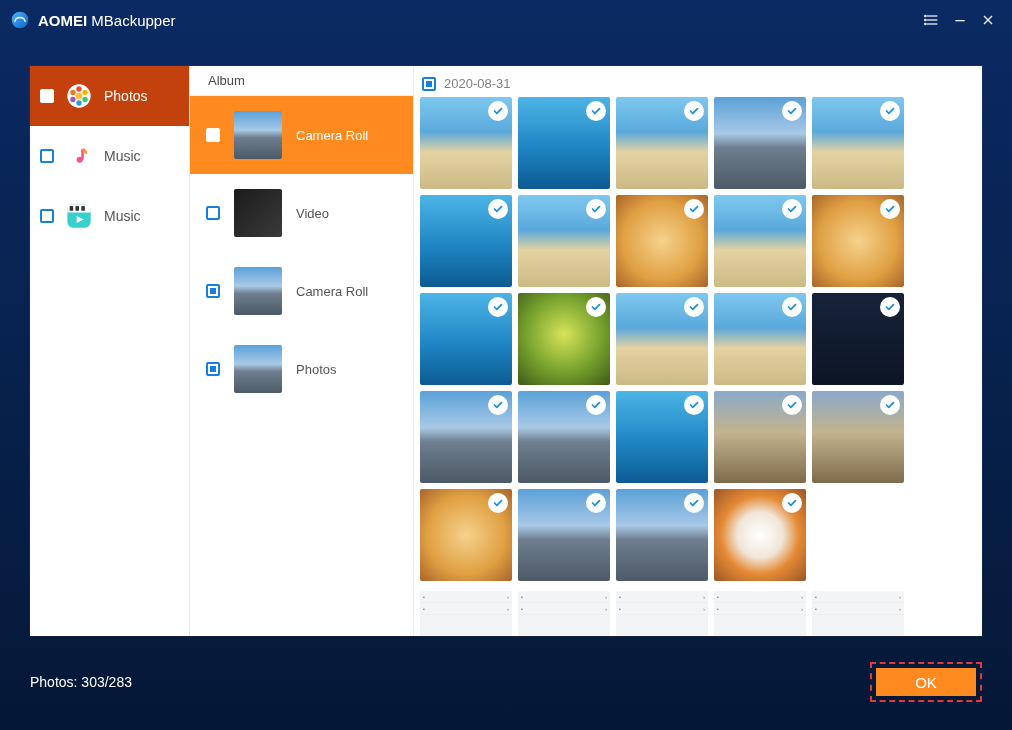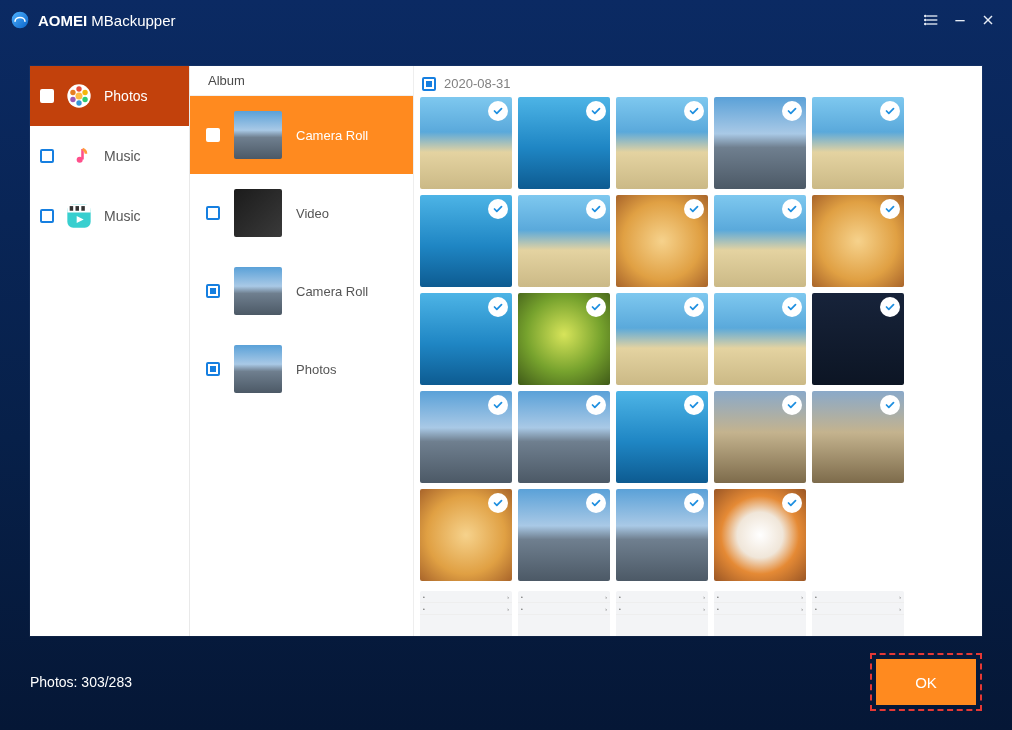--- a/index.html
+++ b/index.html
@@ -44,21 +44,21 @@
   .grid { display: flex; flex-wrap: wrap; gap: 6px; margin: 2px 0 10px 0; }
   .cell { width: 92px; height: 92px; position: relative; cursor: pointer; border-radius: 2px; }
   .cell .badge { position: absolute; top: 4px; right: 4px; width: 20px; height: 20px; border-radius: 50%; background: #fff; display: flex; align-items:center; justify-content:center; }
   .cell .badge svg { width: 14px; height: 14px; }
   .shot { width: 92px; height: 92px; background: #f3f4f6; border-radius:2px; position:relative; overflow:hidden; font-size:5px; color:#666; }
   .shot-row { height:12px; border-bottom:1px solid #eee; padding:1px 3px; display:flex; align-items:center; justify-content:space-between; }
   
   .footer { position: absolute; left: 30px; right: 30px; bottom: 20px; height: 56px; display: flex; align-items: center; color: #fff; font-size: 14px; }
   .footer .space { flex:1; }
   .ok-wrap { border: 2px dashed #e53935; padding: 4px; }
-  .ok-btn { width: 100px; height: 46px; background: #ff8a1f; color: #fff; border: none; font-size: 15px; cursor: pointer; }
+  .ok-btn { width: 100px; height: 28px; background: #ff8a1f; color: #fff; border: none; font-size: 15px; cursor: pointer; }
   
   .bg-beach { background: linear-gradient(180deg,#7ec8ef 0%, #5aa9db 38%, #e4d3a1 60%, #cbb986 100%); }
   .bg-city  { background: linear-gradient(180deg,#5aa1d8 0%, #a9c9e6 40%, #6f7f8f 55%, #4c5966 100%); }
   .bg-dark  { background: linear-gradient(135deg,#1b1b1b 0%, #3a3a3a 100%); }
   .bg-pink  { background: radial-gradient(circle at 50% 45%, #ffccd5 0%, #ff6478 48%, #4a2a33 100%); }
   .bg-food  { background: radial-gradient(circle at 50% 50%, #f6d28c 0%, #e0a043 60%, #a8642a 100%); }
   .bg-salad { background: radial-gradient(circle at 50% 45%, #d7e45a 0%, #76a22d 55%, #3f5a18 100%); }
   .bg-sea   { background: linear-gradient(180deg,#4db4e6 0%, #1f86c4 55%, #0d5b91 100%); }
   .bg-night { background: linear-gradient(180deg,#17233a 0%, #0c1524 100%); }
   .bg-street{ background: linear-gradient(180deg,#8aa9c9 0%, #c4b38e 45%, #7d6b4b 100%); }

